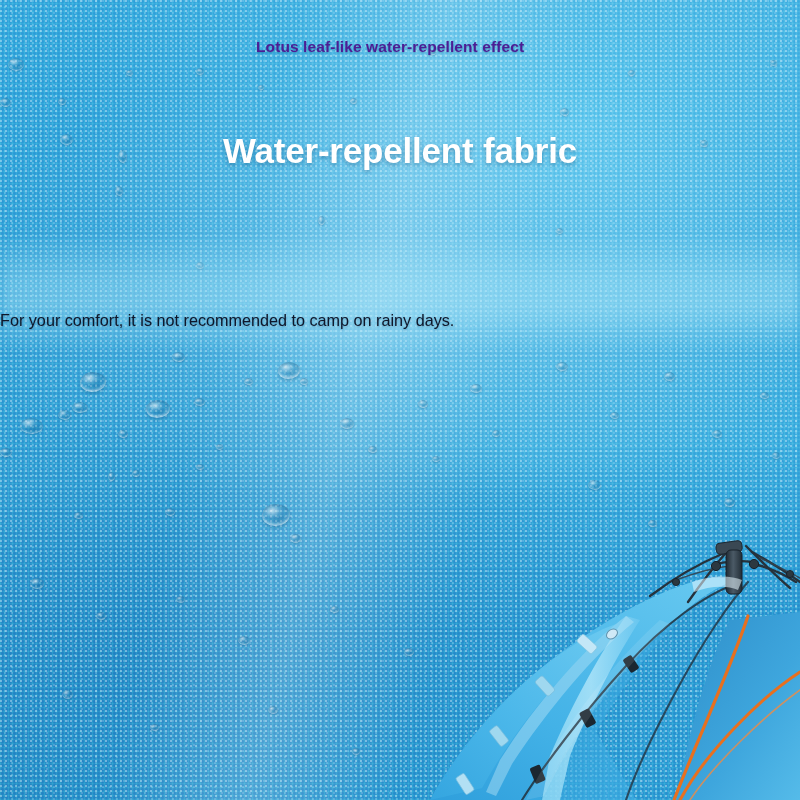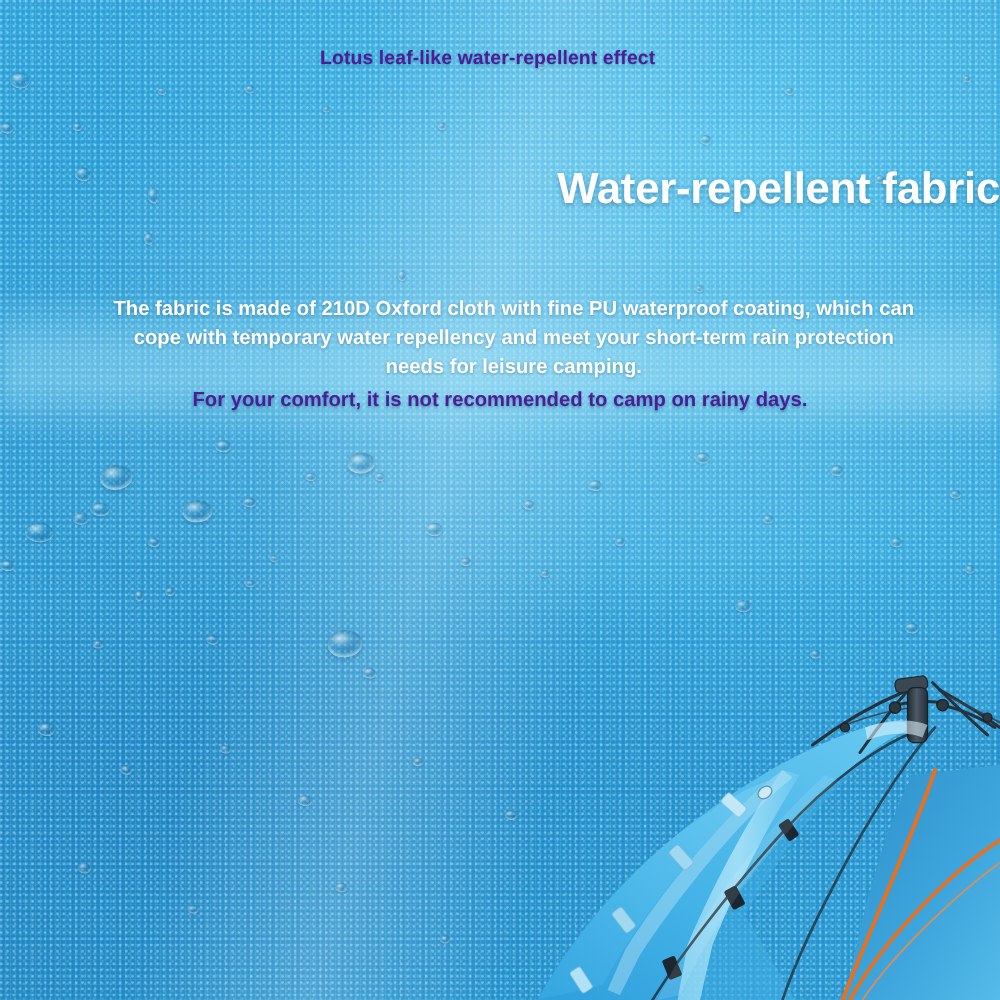--- a/index.html
+++ b/index.html
@@ -123,21 +123,21 @@
     font-weight: bold;
     line-height: 1.42;
     letter-spacing: 0.1px;
     text-shadow: 0 1px 2px rgba(10,70,112,0.38);
   }
 
   .headline {
     position: absolute;
     left: 0; right: 0;
     top: 131px;
-    text-align: right;
+    text-align: center;
     color: #ffffff;
     font-size: 35px;
     font-weight: bold;
     letter-spacing: -0.2px;
     text-shadow: 0 2px 4px rgba(10,70,112,0.40);
   }
 
   .body-copy {
     position: absolute;
     left: 86px;
@@ -148,24 +148,23 @@
     font-size: 16.2px;
     font-weight: bold;
     line-height: 1.42;
     text-shadow: 0 1px 2.5px rgba(10,70,112,0.42);
   }
 
   .note {
     position: absolute;
     left: 0; right: 0;
     top: 311px;
-    text-align: center;
-    color: #4c1d95;
+    color: #0f172a;
     font-size: 16.2px;
-    font-weight: bold;
+    font-weight: normal;
     text-shadow: 0 1px 2.5px rgba(10,70,112,0.42);
   }
 
   
   .tent {
     position: absolute;
     left: 430px;
     top: 520px;
     width: 370px;
     height: 280px;
@@ -342,17 +341,16 @@
 
       <path d="M240 104 C200 142 150 200 114 276 L96 280 C134 202 186 140 230 100 Z" fill="#ffffff" opacity="0.10"></path>
     </svg>
   </div>
 
   <div class="haze"></div>
 
   <div class="copy">
     <div class="eyebrow">Lotus leaf-like water-repellent effect</div>
     <div class="headline">Water-repellent fabric</div>
-    <div class="body-copy">The fabric is made of 210D Oxford cloth with fine PU waterproof coating, which can cope with temporary water repellency and meet your short-term rain protection needs for leisure camping.</div>
     <div class="note">For your comfort, it is not recommended to camp on rainy days.</div>
   </div>
 
 </div>
 
 </body></html>

